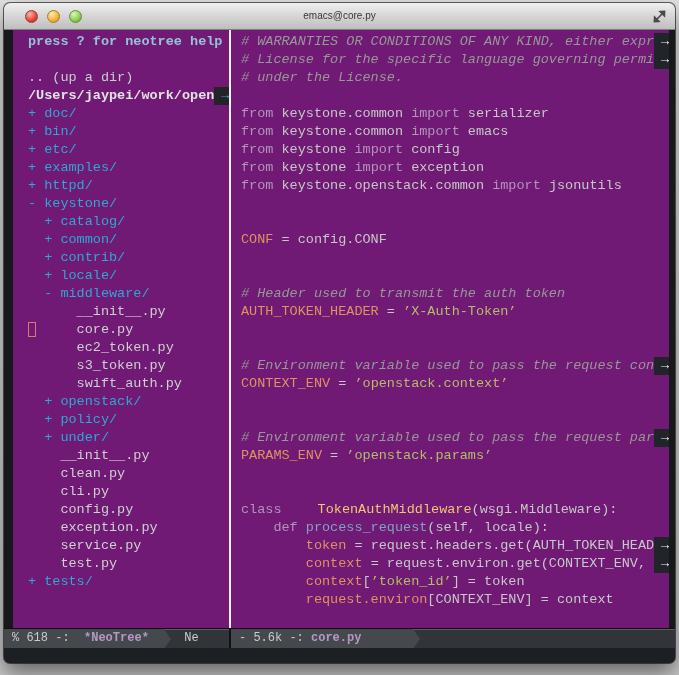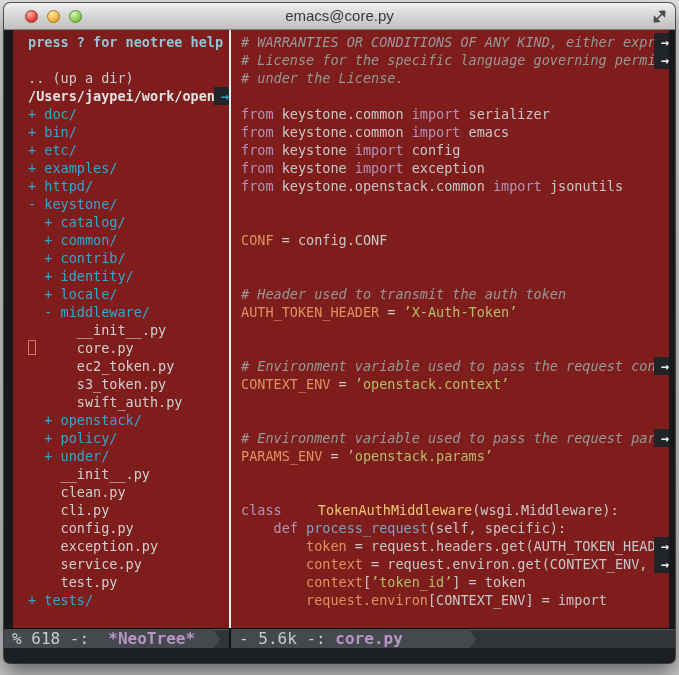--- a/index.html
+++ b/index.html
@@ -17,29 +17,29 @@
     display:flex; flex-direction:column;
   }
   
   .titlebar {
     height:27px; flex:0 0 27px; position:relative;
     background: linear-gradient(#f0f0f0, #d8d8d8 45%, #bfbfbf);
     border-bottom:1px solid #7d7d7d;
   }
   .title-text {
     text-align:center; line-height:26px; font-family:"Liberation Sans", sans-serif;
-    font-size:15px; color:#393939;
+    font-size:10px; color:#393939;
   }
   .traffic { position:absolute; top:7px; width:13px; height:13px; border-radius:50%; }
   .tl-close { left:21px; background: radial-gradient(circle at 35% 28%, #ffb4ab, #e0443c 60%, #ad241d); border:1px solid #9c3a31; }
   .tl-min   { left:43px; background: radial-gradient(circle at 35% 28%, #ffecb0, #f3b03c 60%, #c98a17); border:1px solid #a87b24; }
   .tl-zoom  { left:65px; background: radial-gradient(circle at 35% 28%, #d8f6c0, #8ccd50 60%, #569b27); border:1px solid #61913c; }
   .resize-corner { position:absolute; right:8px; top:6px; width:15px; height:15px; }
   
-  .content { flex:1; display:flex; flex-direction:column; background:#7f1d1d; min-height:0; }
+  .content { flex:1; display:flex; flex-direction:column; background:#701a75; min-height:0;font-family:Liberation Mono, monospace; }
   .panes { flex:1; display:flex; min-height:0; position:relative; }
   .fringe { width:9px; flex:0 0 9px; background:#16181b; }
   .neotree-pane { width:225px; flex:0 0 225px; display:flex; overflow:hidden; }
   .neotree-body { flex:1; padding:3px 0 0 15px; overflow:hidden; }
   .divider { width:2px; flex:0 0 2px; background:#f2f2f2; }
   .code-pane { flex:1; display:flex; overflow:hidden; }
   .code-body { flex:1; padding:3px 0 0 10px; overflow:hidden; position:relative; }
   .fringe-right { width:6px; flex:0 0 6px; background:#16181b; }
 
   .tree-line, .code-line {
@@ -66,21 +66,21 @@
   .tok-cls { color:#f0c674;margin-left:28px; }
   .tok-fn { color:#81a2be;margin-top:12px; }
 
   .cont-arrow {
     position:absolute; right:0; top:0; width:15px; height:18px; text-align:right;
     color:#f0f0f0; font-weight:bold; background:#212429;
   }
   .cont-arrow.cyan { color:#2fa7d3; }
 
   
-  .modelines { flex:0 0 20px; display:flex; font-size:16px; }
+  .modelines { flex:0 0 20px; display:flex; font-size:12px; }
   .modeline {
     height:20px; line-height:19px; display:flex; align-items:stretch;
     background:#313438; color:#c9cccd; overflow:hidden;
     border-top:1px solid #0e0e0e;
     box-shadow: inset 0 1px 0 #5a5e63;
   }
   .ml-left { width:225px; flex:0 0 225px; }
   .ml-gap { width:2px; flex:0 0 2px; background:#101114; }
   .ml-right { flex:1; }
   .ml-seg-a { background:#45494e; padding:0 8px; white-space:pre; display:flex; align-items:center; }
@@ -127,21 +127,20 @@
             <div class="tree-line"><span class="tree-inner t-path">/Users/jaypei/work/opens</span><span class="cont-arrow cyan">→</span></div>
             <div class="tree-line"><span class="tree-inner t-dir">+ doc/</span></div>
             <div class="tree-line"><span class="tree-inner t-dir">+ bin/</span></div>
             <div class="tree-line"><span class="tree-inner t-dir">+ etc/</span></div>
             <div class="tree-line"><span class="tree-inner t-dir">+ examples/</span></div>
             <div class="tree-line"><span class="tree-inner t-dir">+ httpd/</span></div>
             <div class="tree-line"><span class="tree-inner t-dir">- keystone/</span></div>
             <div class="tree-line"><span class="tree-inner t-dir">  + catalog/</span></div>
             <div class="tree-line"><span class="tree-inner t-dir">  + common/</span></div>
             <div class="tree-line"><span class="tree-inner t-dir">  + contrib/</span></div>
-            <div class="tree-line"><span class="tree-inner t-dir">  + identity/</span></div>
             <div class="tree-line"><span class="tree-inner t-dir">  + locale/</span></div>
             <div class="tree-line"><span class="tree-inner t-dir">  - middleware/</span></div>
             <div class="tree-line"><span class="tree-inner t-file">      __init__.py</span></div>
             <div class="tree-line"><span class="tree-inner t-file">      core.py</span><span class="hollow-cursor" style="left: 0px;"></span></div>
             <div class="tree-line"><span class="tree-inner t-file">      ec2_token.py</span></div>
             <div class="tree-line"><span class="tree-inner t-file">      s3_token.py</span></div>
             <div class="tree-line"><span class="tree-inner t-file">      swift_auth.py</span></div>
             <div class="tree-line"><span class="tree-inner t-dir">  + openstack/</span></div>
             <div class="tree-line"><span class="tree-inner t-dir">  + policy/</span></div>
             <div class="tree-line"><span class="tree-inner t-dir">  + under/</span></div>
@@ -178,25 +177,25 @@
             <div class="code-line"></div>
             <div class="code-line"><span class="tok-com"># Environment variable used to pass the request cont</span><span class="cont-arrow">→</span></div>
             <div class="code-line"><span class="tok-var">CONTEXT_ENV</span><span class="tok-plain"> = </span><span class="tok-str">’openstack.context’</span></div>
             <div class="code-line"></div>
             <div class="code-line"></div>
             <div class="code-line"><span class="tok-com"># Environment variable used to pass the request para</span><span class="cont-arrow">→</span></div>
             <div class="code-line"><span class="tok-var">PARAMS_ENV</span><span class="tok-plain"> = </span><span class="tok-str">’openstack.params’</span></div>
             <div class="code-line"></div>
             <div class="code-line"></div>
             <div class="code-line"><span class="tok-kw">class </span><span class="tok-cls">TokenAuthMiddleware</span><span class="tok-plain">(wsgi.Middleware):</span></div>
-            <div class="code-line"><span class="tok-plain">    </span><span class="tok-kw">def </span><span class="tok-fn">process_request</span><span class="tok-plain">(self, specific):</span></div>
+            <div class="code-line"><span class="tok-plain">    </span><span class="tok-kw">def </span><span class="tok-fn">process_request</span><span class="tok-plain">(self, locale):</span></div>
             <div class="code-line"><span class="tok-plain">        </span><span class="tok-var">token</span><span class="tok-plain"> = request.headers.get(AUTH_TOKEN_HEADE</span><span class="cont-arrow">→</span></div>
             <div class="code-line"><span class="tok-plain">        </span><span class="tok-var">context</span><span class="tok-plain"> = request.environ.get(CONTEXT_ENV, {</span><span class="cont-arrow">→</span></div>
             <div class="code-line"><span class="tok-plain">        </span><span class="tok-var">context</span><span class="tok-plain">[</span><span class="tok-str">’token_id’</span><span class="tok-plain">] = token</span></div>
-            <div class="code-line"><span class="tok-plain">        </span><span class="tok-var">request.environ</span><span class="tok-plain">[CONTEXT_ENV] = import</span></div>
+            <div class="code-line"><span class="tok-plain">        </span><span class="tok-var">request.environ</span><span class="tok-plain">[CONTEXT_ENV] = context</span></div>
           </div>
         <div class="fringe-right"></div>
       </div>
     </div>
 
     <div class="modelines">
       <div class="modeline ml-left">
         <span class="ml-seg-a"><span>% 618 -:</span><span>  </span><span class="ml-buffer-neotree">*NeoTree*</span><span> </span></span>
         <span class="pl-arrow"></span>
         <span class="ml-seg-b"><span> </span><span>Ne</span></span>

